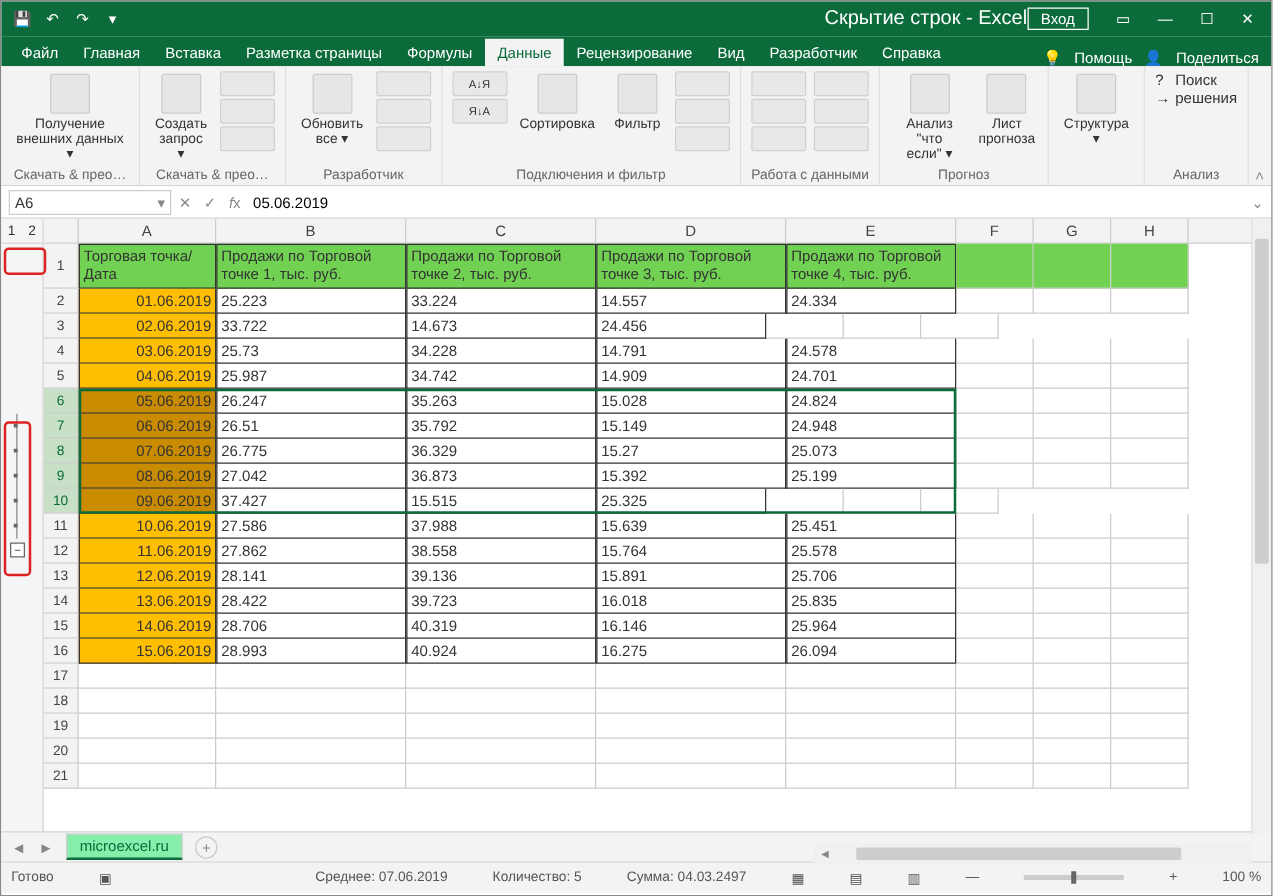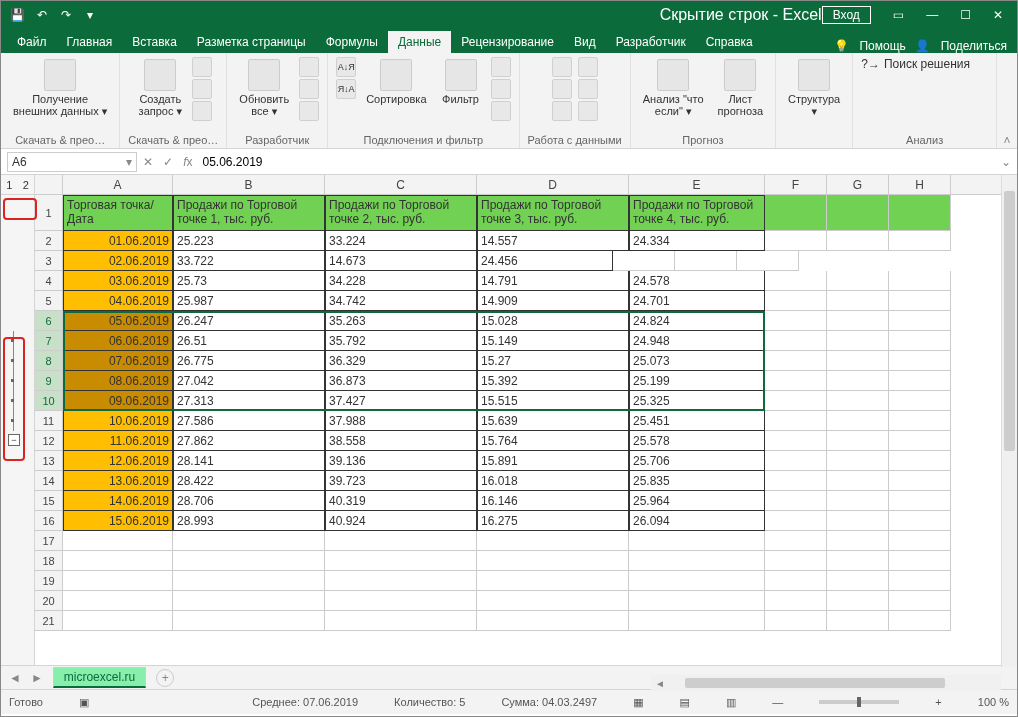--- a/index.html
+++ b/index.html
@@ -17,21 +17,21 @@
 .ribbon-tabs .spacer { flex:1; }
 .ribbon-tabs .right { display:flex; align-items:center; gap:10px; padding-right:10px;}
 .ribbon { height:96px; background:#f3f3f3; border-bottom:1px solid #d4d4d4; display:flex; }
 .ribbon .group { border-right:1px solid #e0e0e0; padding:4px 8px 2px 8px; display:flex; flex-direction:column; justify-content:space-between; align-items:center;}
 .ribbon .group .body { display:flex; gap:6px; align-items:flex-start; flex:1;}
 .ribbon .group .label { font-size:11px; color:#666; text-align:center; padding-top:2px; white-space:nowrap;}
 .bigbtn { display:flex; flex-direction:column; align-items:center; gap:2px; padding:2px 4px; cursor:pointer; min-width:48px;}
 .bigbtn .ico { width:32px; height:32px; background:#e6e6e6; border:1px solid #ccc; border-radius:2px;}
 .bigbtn .txt { font-size:11px; text-align:center; line-height:1.1; }
 .smallcol { display:flex; flex-direction:column; gap:2px;}
-.smallbtn { width:20px; height:20px; background:#e8e8e8; border:1px solid #d0d0d0; border-radius:2px; cursor:pointer;}
+.smallbtn { width:44px; height:20px; background:#e8e8e8; border:1px solid #d0d0d0; border-radius:2px; cursor:pointer;}
 .formula-bar { height:26px; display:flex; align-items:center; border-bottom:1px solid #d4d4d4; background:#fff; padding:2px 6px; gap:6px;}
 .namebox { width:130px; height:20px; border:1px solid #ccc; padding:0 4px; display:flex; align-items:center; justify-content:space-between; }
 .fxarea { display:flex; align-items:center; gap:10px; color:#888;}
 .fxinput { flex:1; height:20px; border:none; padding:0 4px; font-size:12px; }
 .sheet-area { display:flex; height:490px; position:relative; }
 .outline-col { width:34px; border-right:1px solid #d4d4d4; background:#f5f5f5; }
 .outline-header { height:20px; display:flex; border-bottom:1px solid #d4d4d4;}
 .outline-header .ob { flex:1; display:flex; align-items:center; justify-content:center; font-size:11px; }
 .outline-body { position:relative; }
 .outline-body .line { position:absolute; left:12px; width:1px; background:#888; }
@@ -356,21 +356,20 @@
           <div class="cell wC">36.873</div>
           <div class="cell wD">15.392</div>
           <div class="cell wE">25.199</div>
           <div class="cell wF" style="border-top: none; border-right: 1px solid rgb(204, 204, 204); border-bottom: 1px solid rgb(204, 204, 204); border-left: none; border-image: initial;"></div>
           <div class="cell wG" style="border-top: none; border-right: 1px solid rgb(204, 204, 204); border-bottom: 1px solid rgb(204, 204, 204); border-left: none; border-image: initial;"></div>
           <div class="cell wH" style="border-top: none; border-right: 1px solid rgb(204, 204, 204); border-bottom: 1px solid rgb(204, 204, 204); border-left: none; border-image: initial;"></div>
         </div>
         <div class="row data sel">
           <div class="rh">10</div>
           <div class="cell wA colA">09.06.2019</div>
-          <div class="cell wB">27.313</div>
           <div class="cell wC">37.427</div>
           <div class="cell wD">15.515</div>
           <div class="cell wE">25.325</div>
           <div class="cell wF" style="border-top: none; border-right: 1px solid rgb(204, 204, 204); border-bottom: 1px solid rgb(204, 204, 204); border-left: none; border-image: initial;"></div>
           <div class="cell wG" style="border-top: none; border-right: 1px solid rgb(204, 204, 204); border-bottom: 1px solid rgb(204, 204, 204); border-left: none; border-image: initial;"></div>
           <div class="cell wH" style="border-top: none; border-right: 1px solid rgb(204, 204, 204); border-bottom: 1px solid rgb(204, 204, 204); border-left: none; border-image: initial;"></div>
         </div>
         <div class="row data">
           <div class="rh">11</div>
           <div class="cell wA colA">10.06.2019</div>

